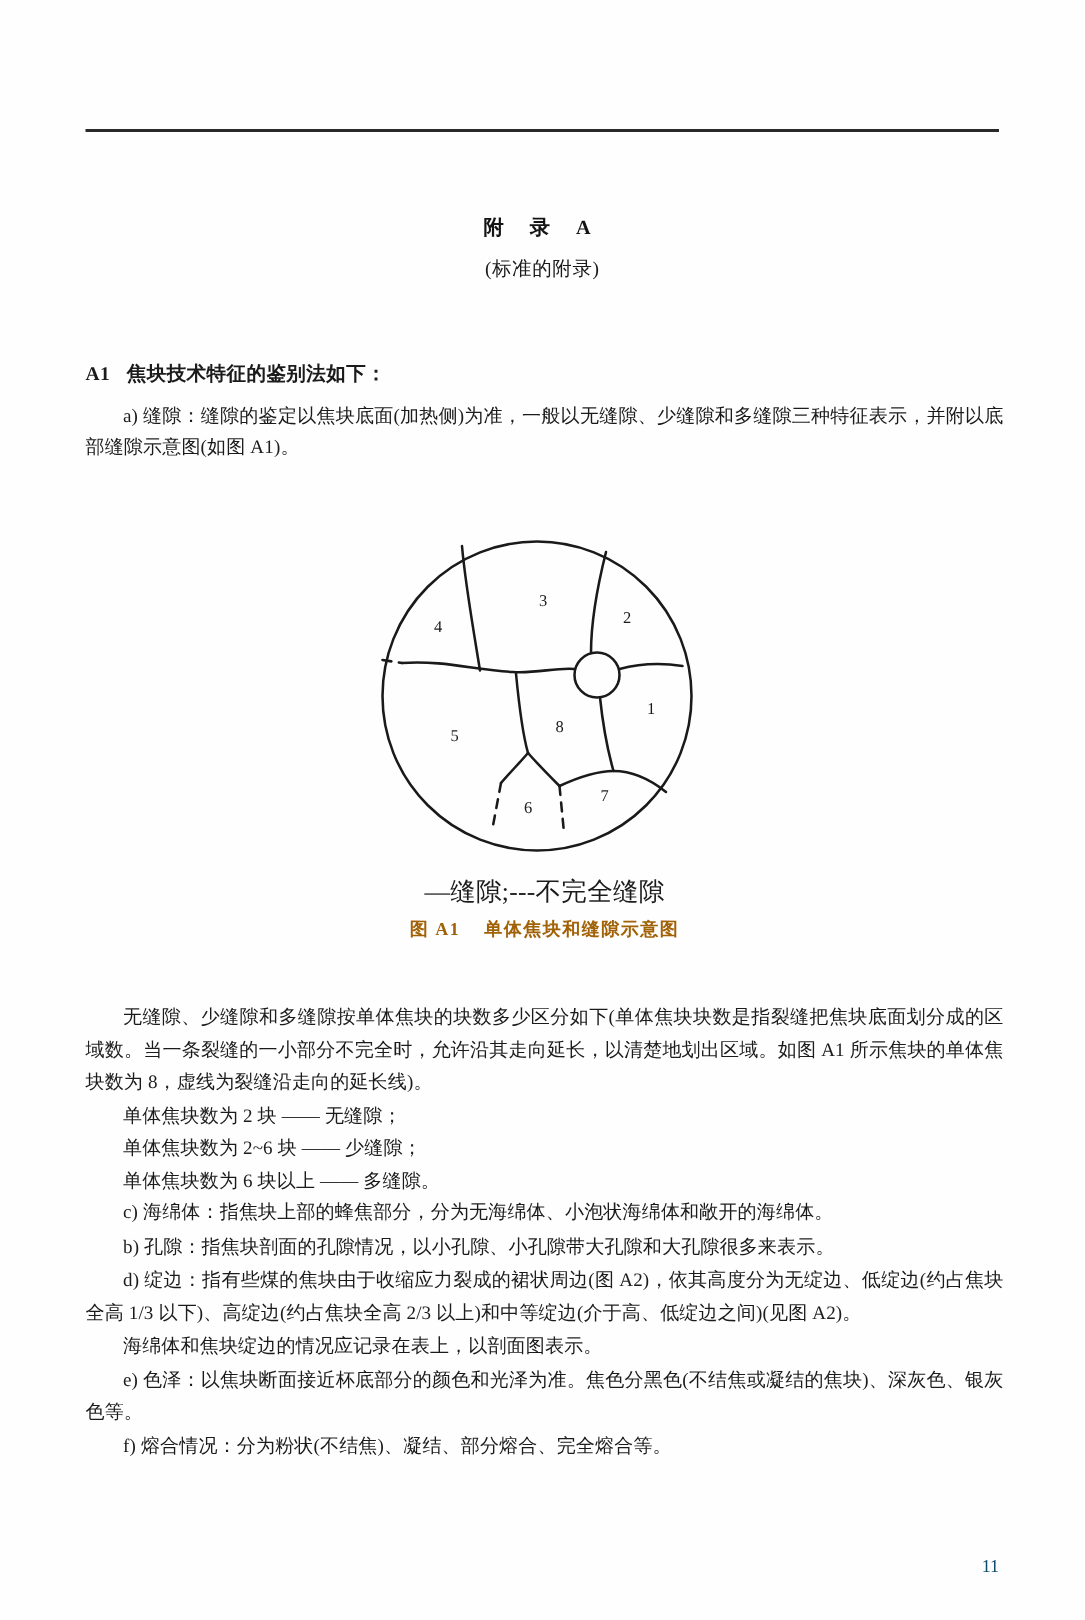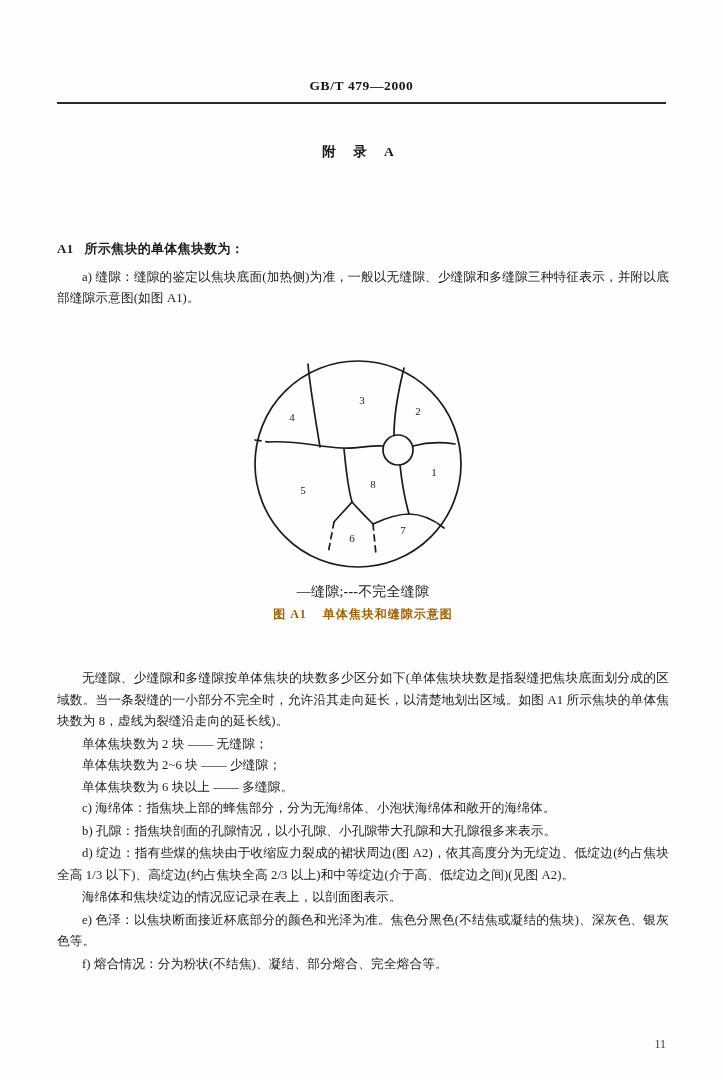--- a/index.html
+++ b/index.html
@@ -108,21 +108,21 @@
     left: 57px;
     width: 612px;
     text-align: center;
   }
   .figure-svg-wrap {
     display: block;
     margin: 0 auto;
   }
   .fig-legend {
     margin-top: 6px;
-    font-size: 14px;
+    font-size: 17px;
     letter-spacing: 0.2px;
     color: #1b1b1b;
   }
   .fig-caption {
     margin-top: 5px;
     font-size: 12px;
     font-weight: bold;
     letter-spacing: 1px;
     color: #a16207;
   }
@@ -143,31 +143,31 @@
     font-size: 11px;
     fill: #1b1b1b;
   }
 </style>
 </head>
 <body>
 
 <div class="page">
 
   <div class="header-zone">
-    <div class="header-title">GB/T 479—2000</div>
     <div class="header-rule"></div>
   </div>
 
   <div class="title-block">
     <div class="title-main">附 录 A</div>
+    <div class="title-sub">(标准的附录)</div>
   </div>
 
   <div class="body-zone" id="section-top">
     <div class="clause-head">
-      <span class="num">A1</span><span>所示焦块的单体焦块数为：</span>
+      <span class="num">A1</span><span>焦块技术特征的鉴别法如下：</span>
     </div>
     <p class="para">a) 缝隙：缝隙的鉴定以焦块底面(加热侧)为准，一般以无缝隙、少缝隙和多缝隙三种特征表示，并附以底部缝隙示意图(如图 A1)。</p>
   </div>
 
   <div class="figure-zone">
     <svg class="figure-svg-wrap" width="230" height="225" viewBox="0 0 230 225">
       <g fill="none" stroke="#1a1a1a" stroke-width="1.7" stroke-linecap="round" stroke-linejoin="round">
 
         <circle cx="110" cy="112" r="103"></circle>
 

